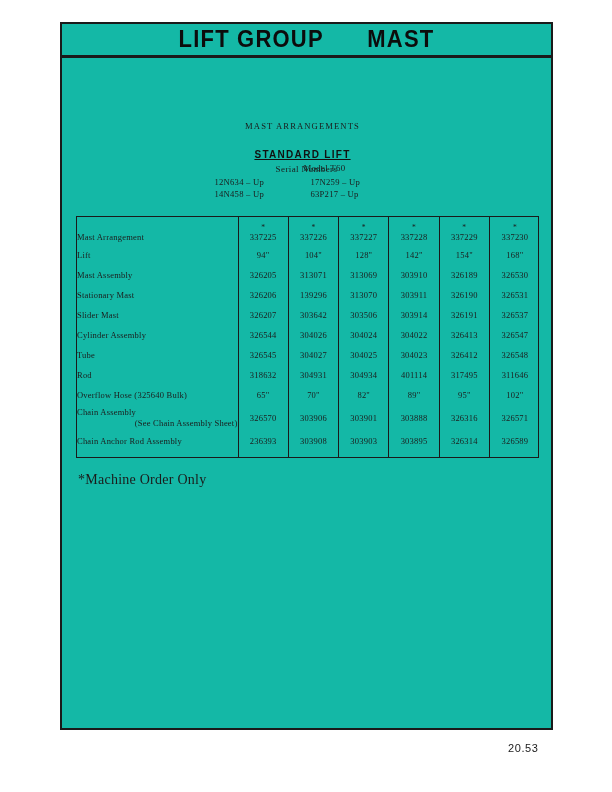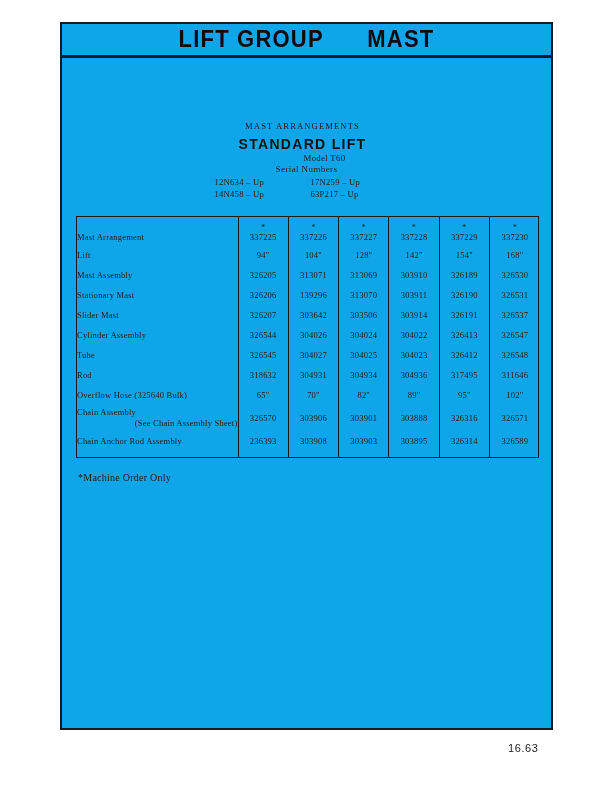--- a/index.html
+++ b/index.html
@@ -19,21 +19,21 @@
 
   
   .page-frame {
     position: absolute;
     left: 60px;
     top: 22px;
     width: 493px;
     height: 708px;
     border: 2px solid #1a1a1a;
     box-sizing: border-box;
-    background: #0ea5e9;
+    background: #14b8a6;
   }
 
   
   .header-band {
     position: absolute;
     left: 0;
     top: 0;
     right: 0;
     height: 34px;
     border-bottom: 3px solid #1a1a1a;
@@ -62,25 +62,26 @@
   }
   .t-arrangements {
     font-size: 8.6px;
     letter-spacing: 1.1px;
     color: #1b1b1b;
     line-height: 12px;
   }
   .t-standard {
     font-family: "Liberation Sans", "DejaVu Sans", sans-serif;
     font-weight: bold;
-    font-size: 14px;
+    font-size: 10px;
     letter-spacing: 1.3px;
     color: #111;
     line-height: 13px;
-    margin-top: 6px;
+    margin-top: 16px;
+    text-decoration: underline;
   }
   .t-model {
     font-size: 8.8px;
     letter-spacing: 0.3px;
     color: #1b1b1b;
     line-height: 13px;
     margin-top: 1px;
     padding-left: 44px;
   }
 
@@ -167,21 +168,21 @@
     font-size: 7.5px;
     line-height: 7px;
     margin-bottom: 1px;
   }
 
   
   .footnote {
     position: absolute;
     left: 16px;
     top: 448px;
-    font-size: 10px;
+    font-size: 14px;
     letter-spacing: 0.25px;
     color: #1b1b1b;
   }
 
   
   .page-number {
     position: absolute;
     left: 508px;
     top: 742px;
     font-family: "Liberation Sans", "DejaVu Sans", sans-serif;
@@ -289,21 +290,21 @@
             <td class="cell-val">304025</td>
             <td class="cell-val">304023</td>
             <td class="cell-val">326412</td>
             <td class="cell-val">326548</td>
           </tr>
           <tr class="data-row">
             <td class="cell-label">Rod</td>
             <td class="cell-val">318632</td>
             <td class="cell-val">304931</td>
             <td class="cell-val">304934</td>
-            <td class="cell-val">304936</td>
+            <td class="cell-val">401114</td>
             <td class="cell-val">317495</td>
             <td class="cell-val">311646</td>
           </tr>
           <tr class="data-row">
             <td class="cell-label">Overflow Hose (325640 Bulk)</td>
             <td class="cell-val">65"</td>
             <td class="cell-val">70"</td>
             <td class="cell-val">82"</td>
             <td class="cell-val">89"</td>
             <td class="cell-val">95"</td>
@@ -337,13 +338,13 @@
             <td class="cell-val"></td>
           </tr>
         </tbody>
     </table>
   </div>
 
   <div class="footnote">*Machine Order Only</div>
 
 </div>
 
-<div class="page-number">16.63</div>
+<div class="page-number">20.53</div>
 
 </body></html>

